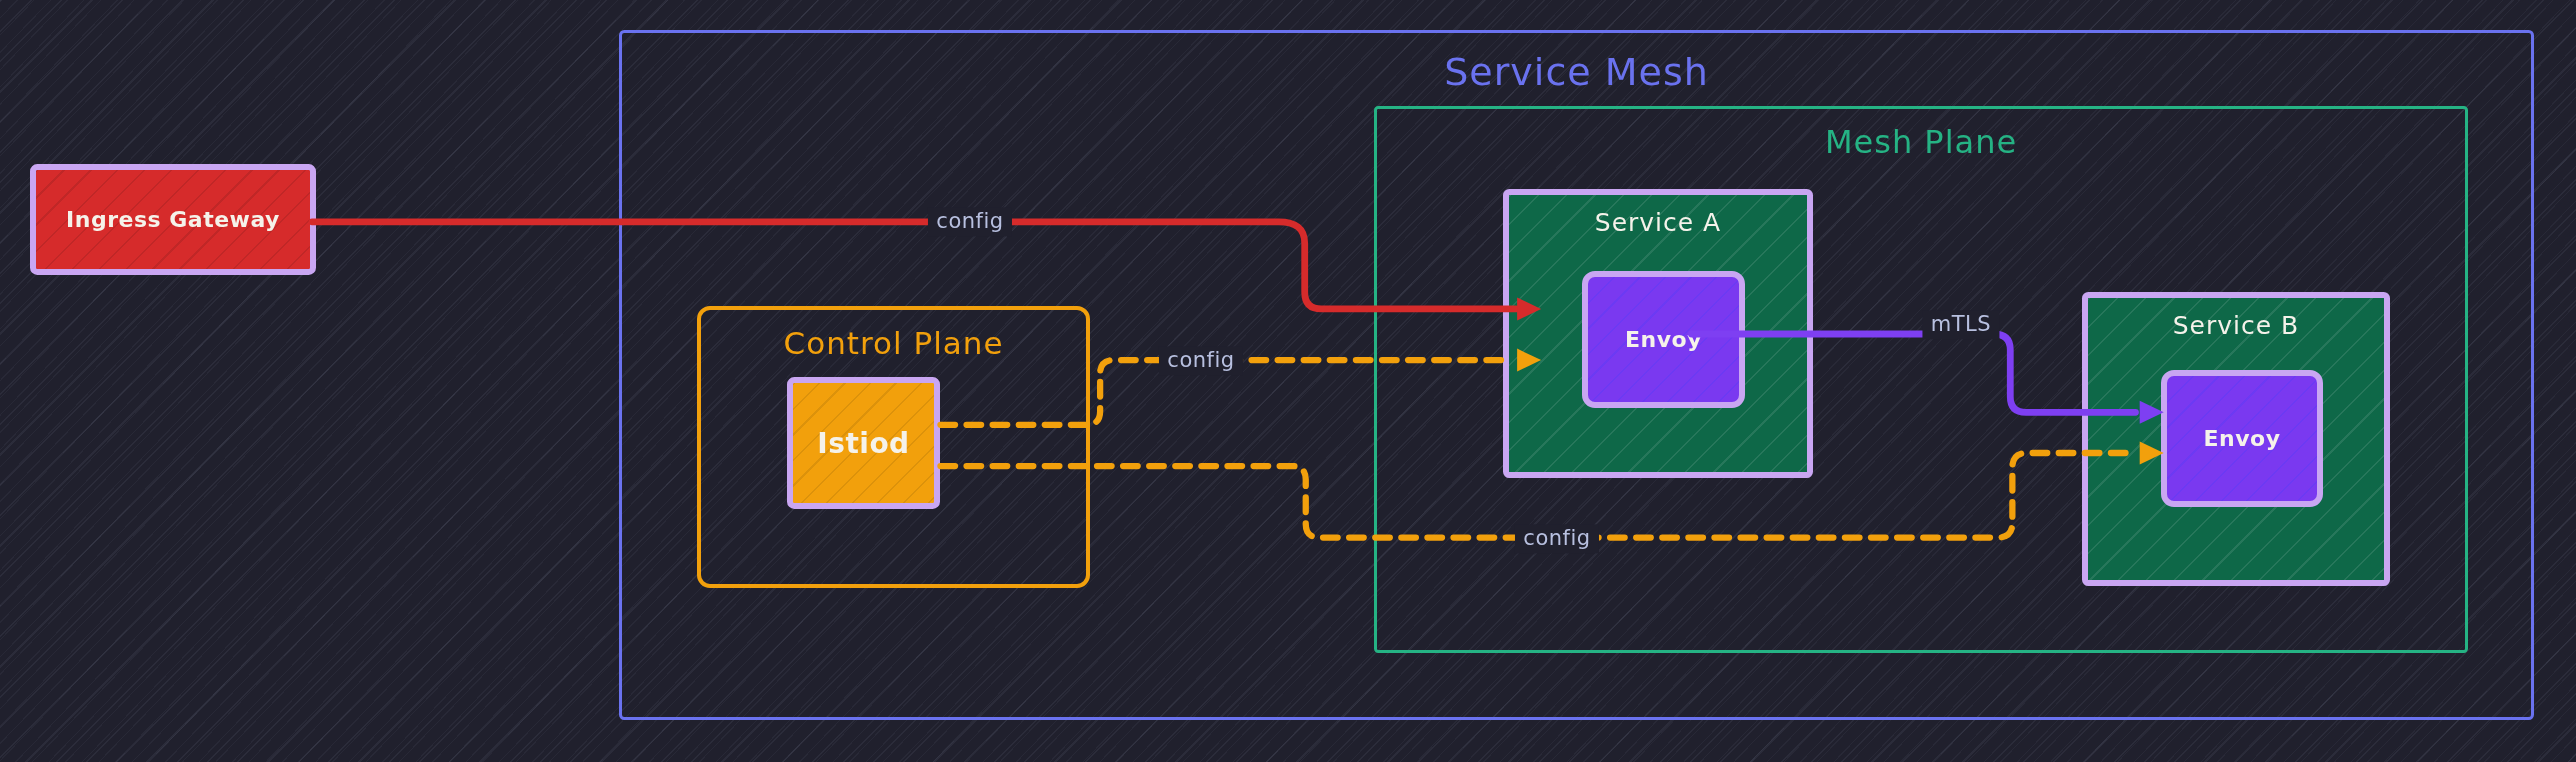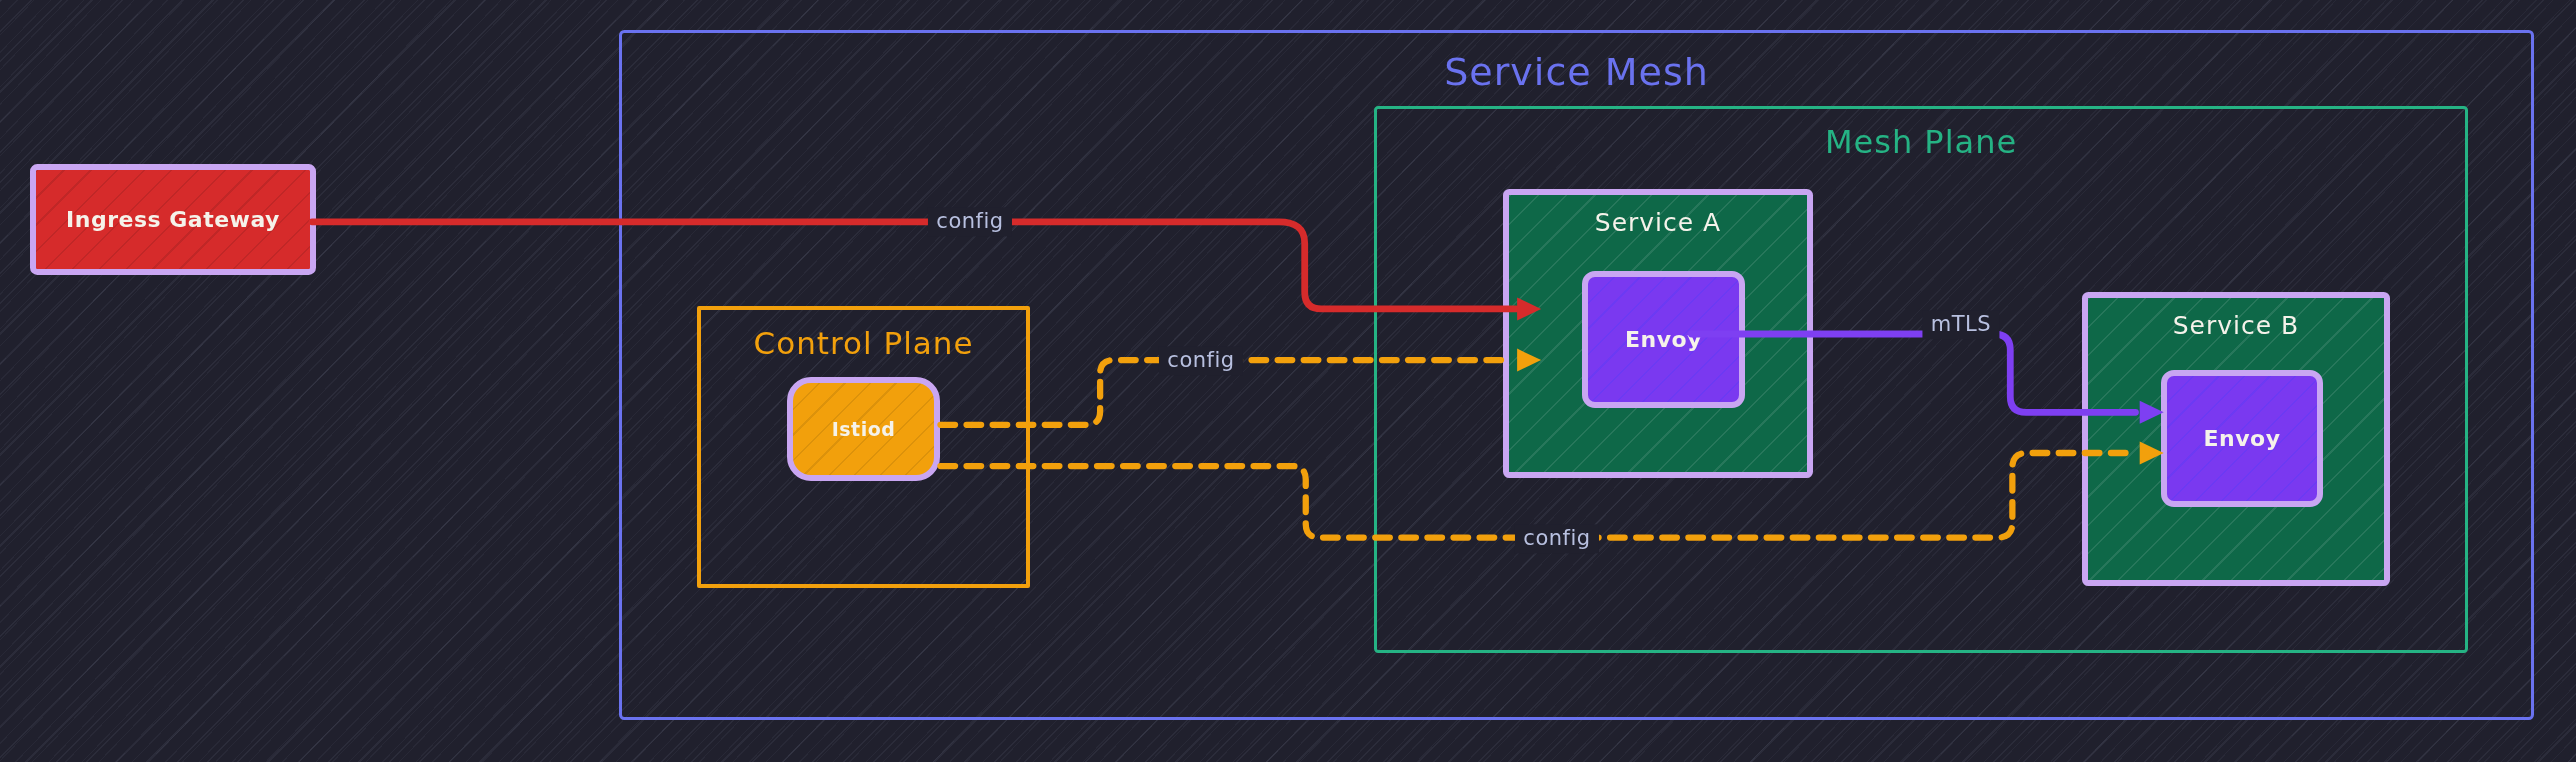--- a/index.html
+++ b/index.html
@@ -16,34 +16,34 @@
   }
   .box{position:absolute;box-sizing:border-box;background:transparent;}
   .box-title{
     position:absolute;left:50%;transform:translateX(-50%);
     white-space:nowrap;letter-spacing:1px;line-height:1.1;
   }
   .mesh{left:619px;top:30px;width:1915px;height:690px;border:3.7px solid var(--c-indigo);border-radius:5.2px;}
   .mesh-title{top:19px;font-size:38px;color:var(--c-indigo);}
   .dataplane{left:1374px;top:106px;width:1094px;height:547px;border:3.7px solid var(--c-green_border);border-radius:4.2px;}
   .dataplane-title{top:15.7px;font-size:32px;color:var(--c-green_border);}
-  .controlplane{left:697px;top:306px;width:333px;height:282px;border:4.7px solid var(--c-orange);border-radius:2px;padding-left:36px;}
+  .controlplane{left:697px;top:306px;width:393px;height:282px;border:4.7px solid var(--c-orange);border-radius:13px;padding-left:36px;}
   .controlplane-title{top:15.7px;font-size:31px;color:var(--c-orange);}
 
   .node{
     position:absolute;box-sizing:border-box;display:flex;align-items:center;justify-content:center;
     border:6.3px solid var(--c-lavender);border-radius:7.3px;color:var(--c-text);
   }
   .node .node-label{font-weight:bold;letter-spacing:0.5px;}
   .ingress{left:30px;top:164px;width:286px;height:111px;background-color:var(--c-red);
     background-image:repeating-linear-gradient(135deg, rgba(0,0,0,0.10) 0 1.6px, transparent 1.6px 19px);
     font-size:22px;}
-  .istiod{left:787px;top:377px;width:153px;height:104px;background-color:var(--c-orange);
+  .istiod{left:787px;top:377px;width:153px;height:132px;background-color:var(--c-orange);
     background-image:repeating-linear-gradient(135deg, rgba(0,0,0,0.09) 0 1.6px, transparent 1.6px 18px);
-    font-size:19px;border-radius:24px;}
+    font-size:28px;}
   .service{
     background-color:var(--c-green_fill);
     background-image:repeating-linear-gradient(135deg, rgba(255,255,255,0.10) 0 1.6px, transparent 1.6px 20px);
     border-radius:6.3px;
   }
   .service-a{left:1461px;top:189px;width:310px;height:289px;margin-left:42px;}
   .service-b{left:2082px;top:292px;width:308px;height:294px;}
   .service-title{
     position:absolute;left:50%;transform:translateX(-50%);top:12.5px;
     font-size:25px;color:var(--c-text);white-space:nowrap;letter-spacing:1px;

